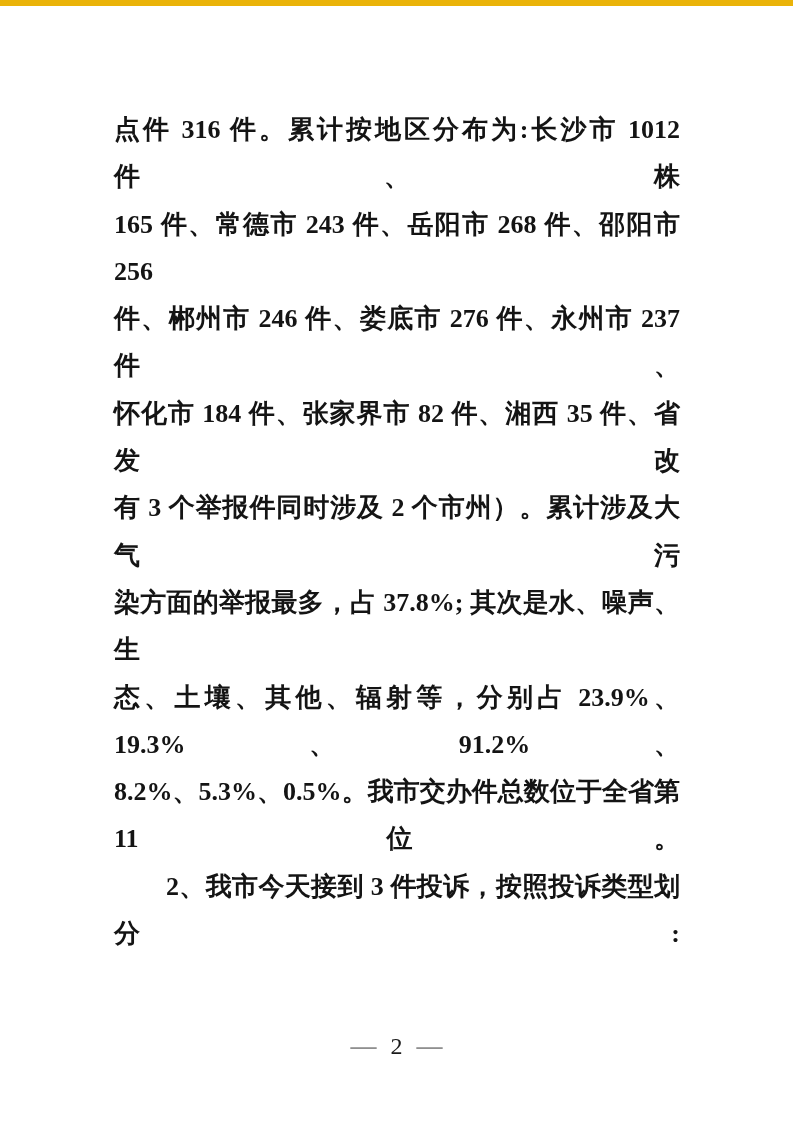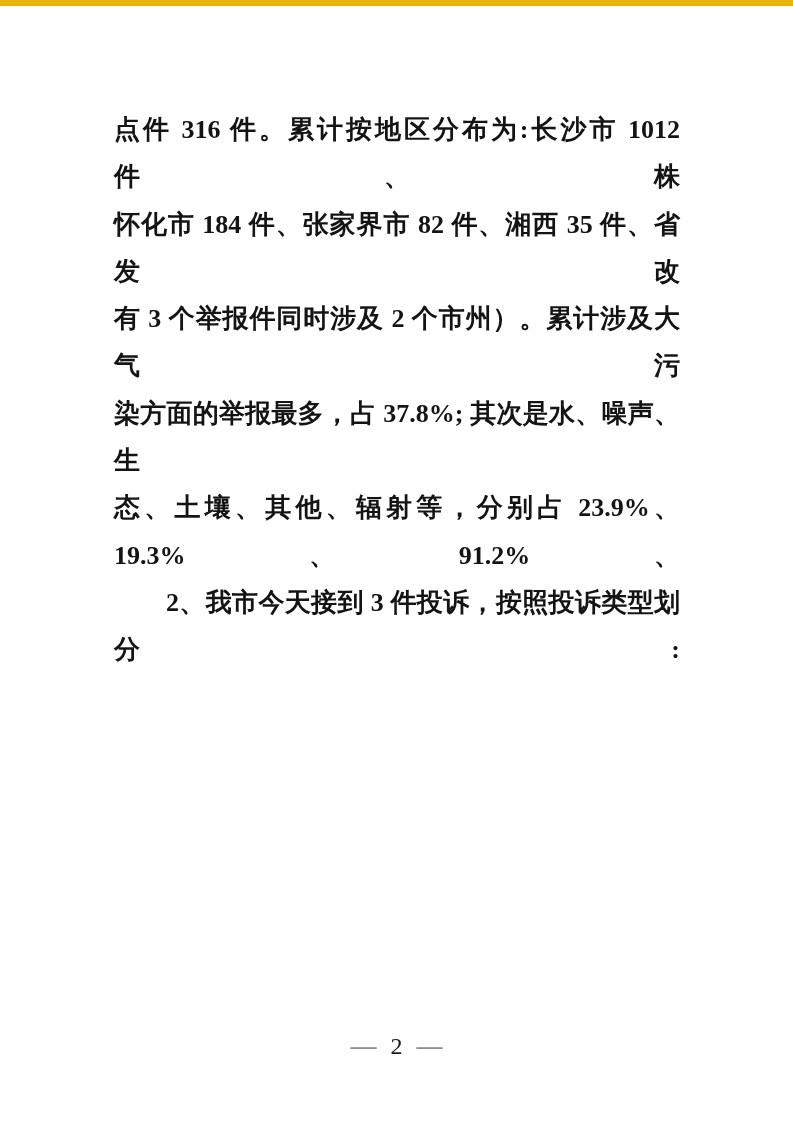--- a/index.html
+++ b/index.html
@@ -65,24 +65,27 @@
 </style>
 </head>
 <body>
 
 <div class="page">
 
   <main class="content">
 
     <p class="para">
       <span class="line">点件 316 件。累计按地区分布为:长沙市 1012 件、株</span>
+      <span class="line">165 件、常德市 243 件、岳阳市 268 件、邵阳市 256</span>
+      <span class="line">件、郴州市 246 件、娄底市 276 件、永州市 237 件、</span>
       <span class="line">怀化市 184 件、张家界市 82 件、湘西 35 件、省发改</span>
       <span class="line">有 3 个举报件同时涉及 2 个市州）。累计涉及大气污</span>
       <span class="line">染方面的举报最多，占 37.8%; 其次是水、噪声、生</span>
       <span class="line">态、土壤、其他、辐射等，分别占 23.9%、19.3%、91.2%、</span>
+      <span class="line">8.2%、5.3%、0.5%。我市交办件总数位于全省第 11 位。</span>
     </p>
 
     <p class="para">
       <span class="line indent">2、我市今天接到 3 件投诉，按照投诉类型划分:</span>
 
     </p>
 
   </main>
 
   <footer class="footer">

